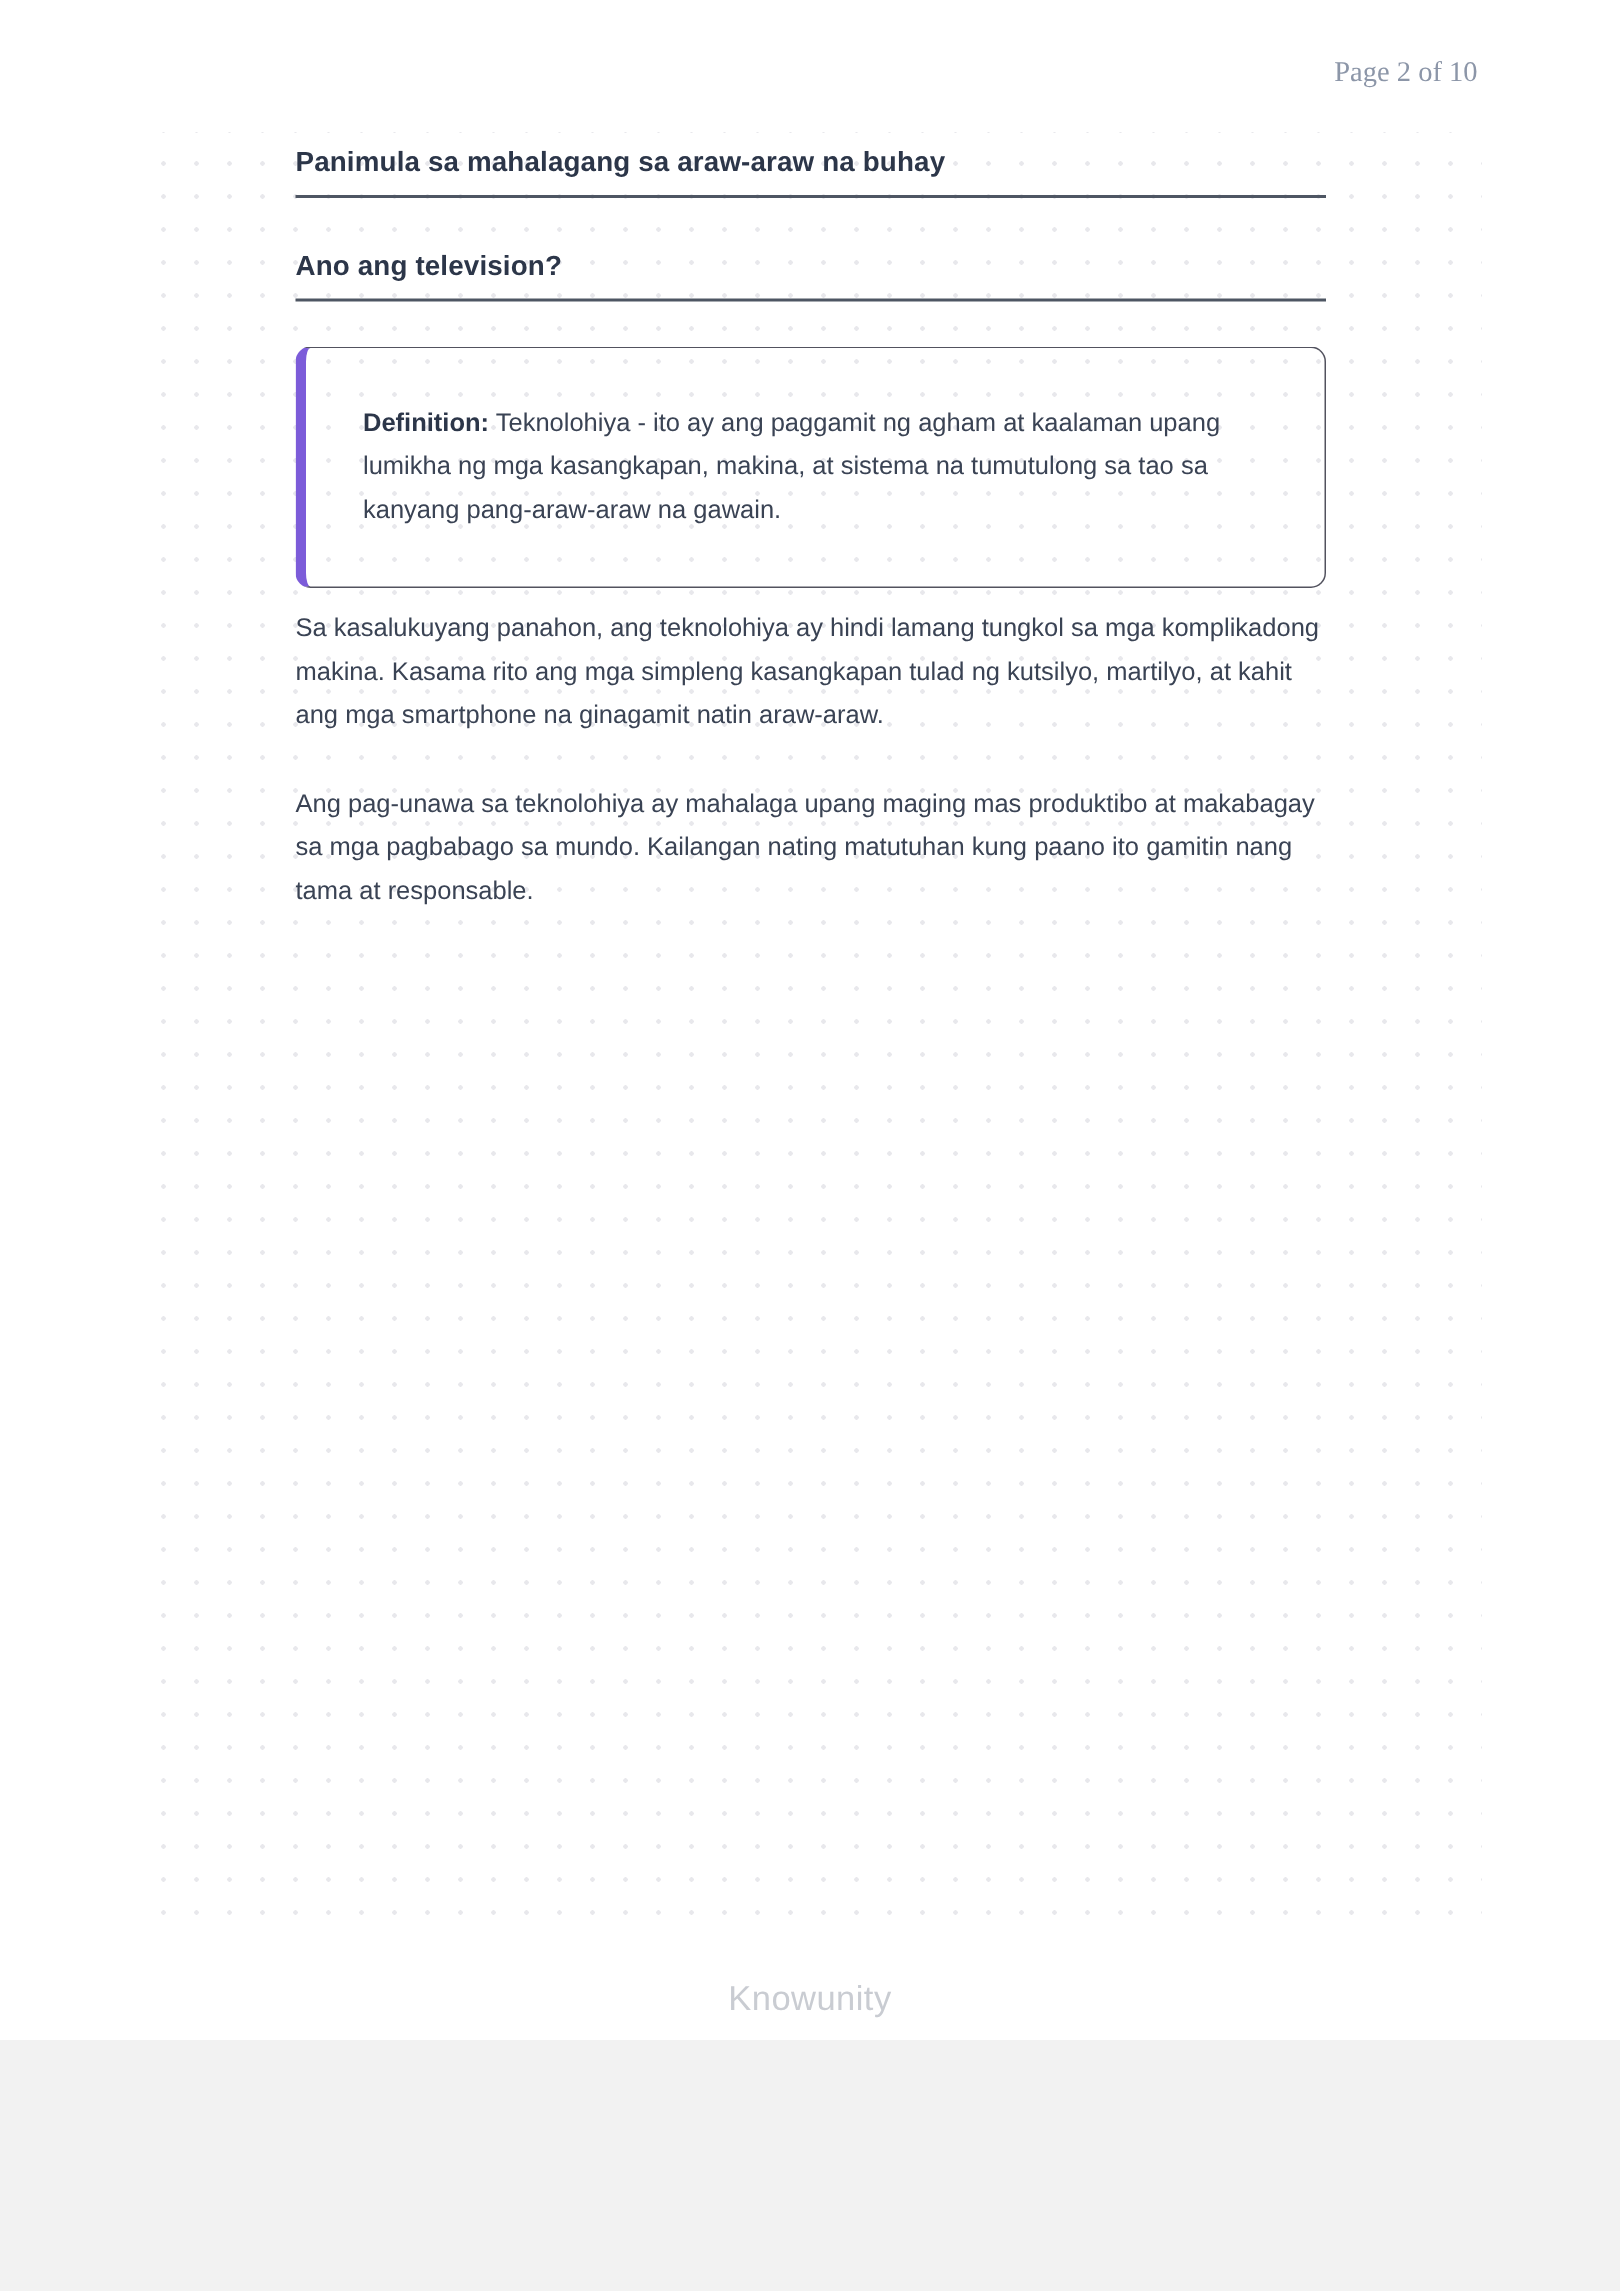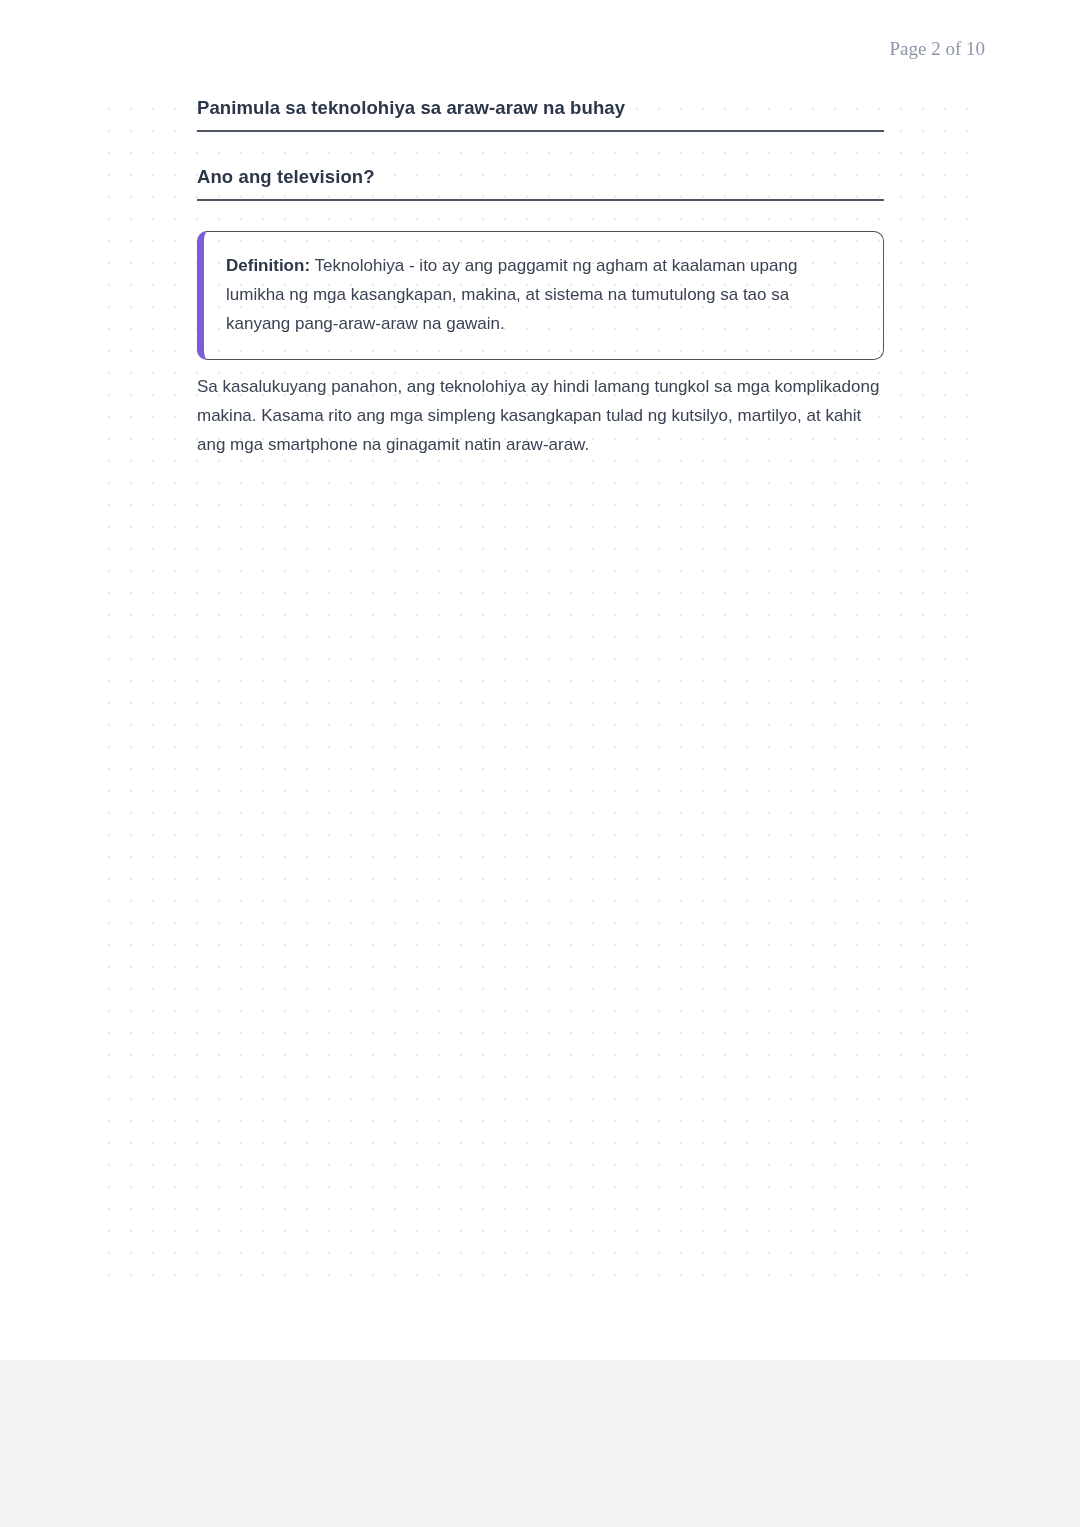--- a/index.html
+++ b/index.html
@@ -61,21 +61,21 @@
   }
   .callout{
     margin-top:30px;
     border:1.5px solid var(--box-border);
     border-left:7px solid var(--accent-purple);
     border-radius:10px;
     padding:19px 26px 21px 22px;
     background:transparent;
   }
   .callout.example{margin-top:28px;}
-  .callout .callout-text{margin:0;}
+  .callout .callout-text{margin:16px;}
   .callout strong{font-weight:700;color:var(--heading-text);}
   .after-box{margin-top:12px;}
   .after-example{margin-top:30px;}
   .footer-brand{
     position:absolute;
     left:0;right:0;
     bottom:14px;
     text-align:center;
     font-size:23px;
     color:var(--footer-text);
@@ -85,28 +85,30 @@
 </head>
 <body>
 
 <div class="page">
   <div class="dot-grid"></div>
 
   <div class="page-number">Page 2 of 10</div>
 
   <div class="content">
 
-    <h1 class="section-heading">Panimula sa teknolohiya sa araw-araw na buhay</h1>
+    <h1 class="section-heading">Panimula sa mahalagang sa araw-araw na buhay</h1>
 
 
     <h2 class="section-heading second">Ano ang television?</h2>
 
     <div class="callout definition">
       <p class="body-text callout-text"><strong>Definition:</strong><span> Teknolohiya - ito ay ang paggamit ng agham at kaalaman upang lumikha ng mga kasangkapan, makina, at sistema na tumutulong sa tao sa kanyang pang-araw-araw na gawain.</span></p>
     </div>
 
     <p class="body-text after-box">Sa kasalukuyang panahon, ang teknolohiya ay hindi lamang tungkol sa mga komplikadong makina. Kasama rito ang mga simpleng kasangkapan tulad ng kutsilyo, martilyo, at kahit ang mga smartphone na ginagamit natin araw-araw.</p>
 
 
+    <p class="body-text after-example">Ang pag-unawa sa teknolohiya ay mahalaga upang maging mas produktibo at makabagay sa mga pagbabago sa mundo. Kailangan nating matutuhan kung paano ito gamitin nang tama at responsable.</p>
 
   </div>
 
+  <div class="footer-brand">Knowunity</div>
 </div>
 
 </body></html>

